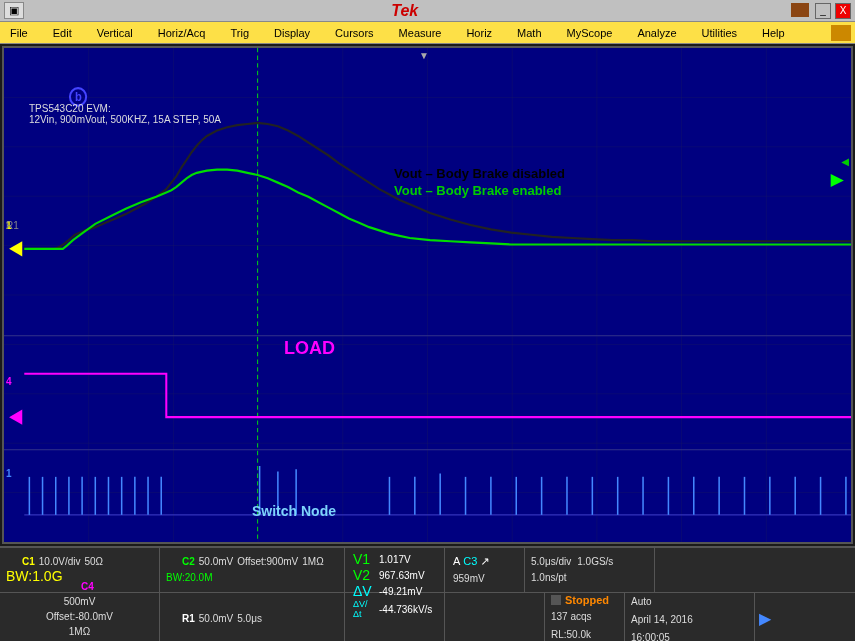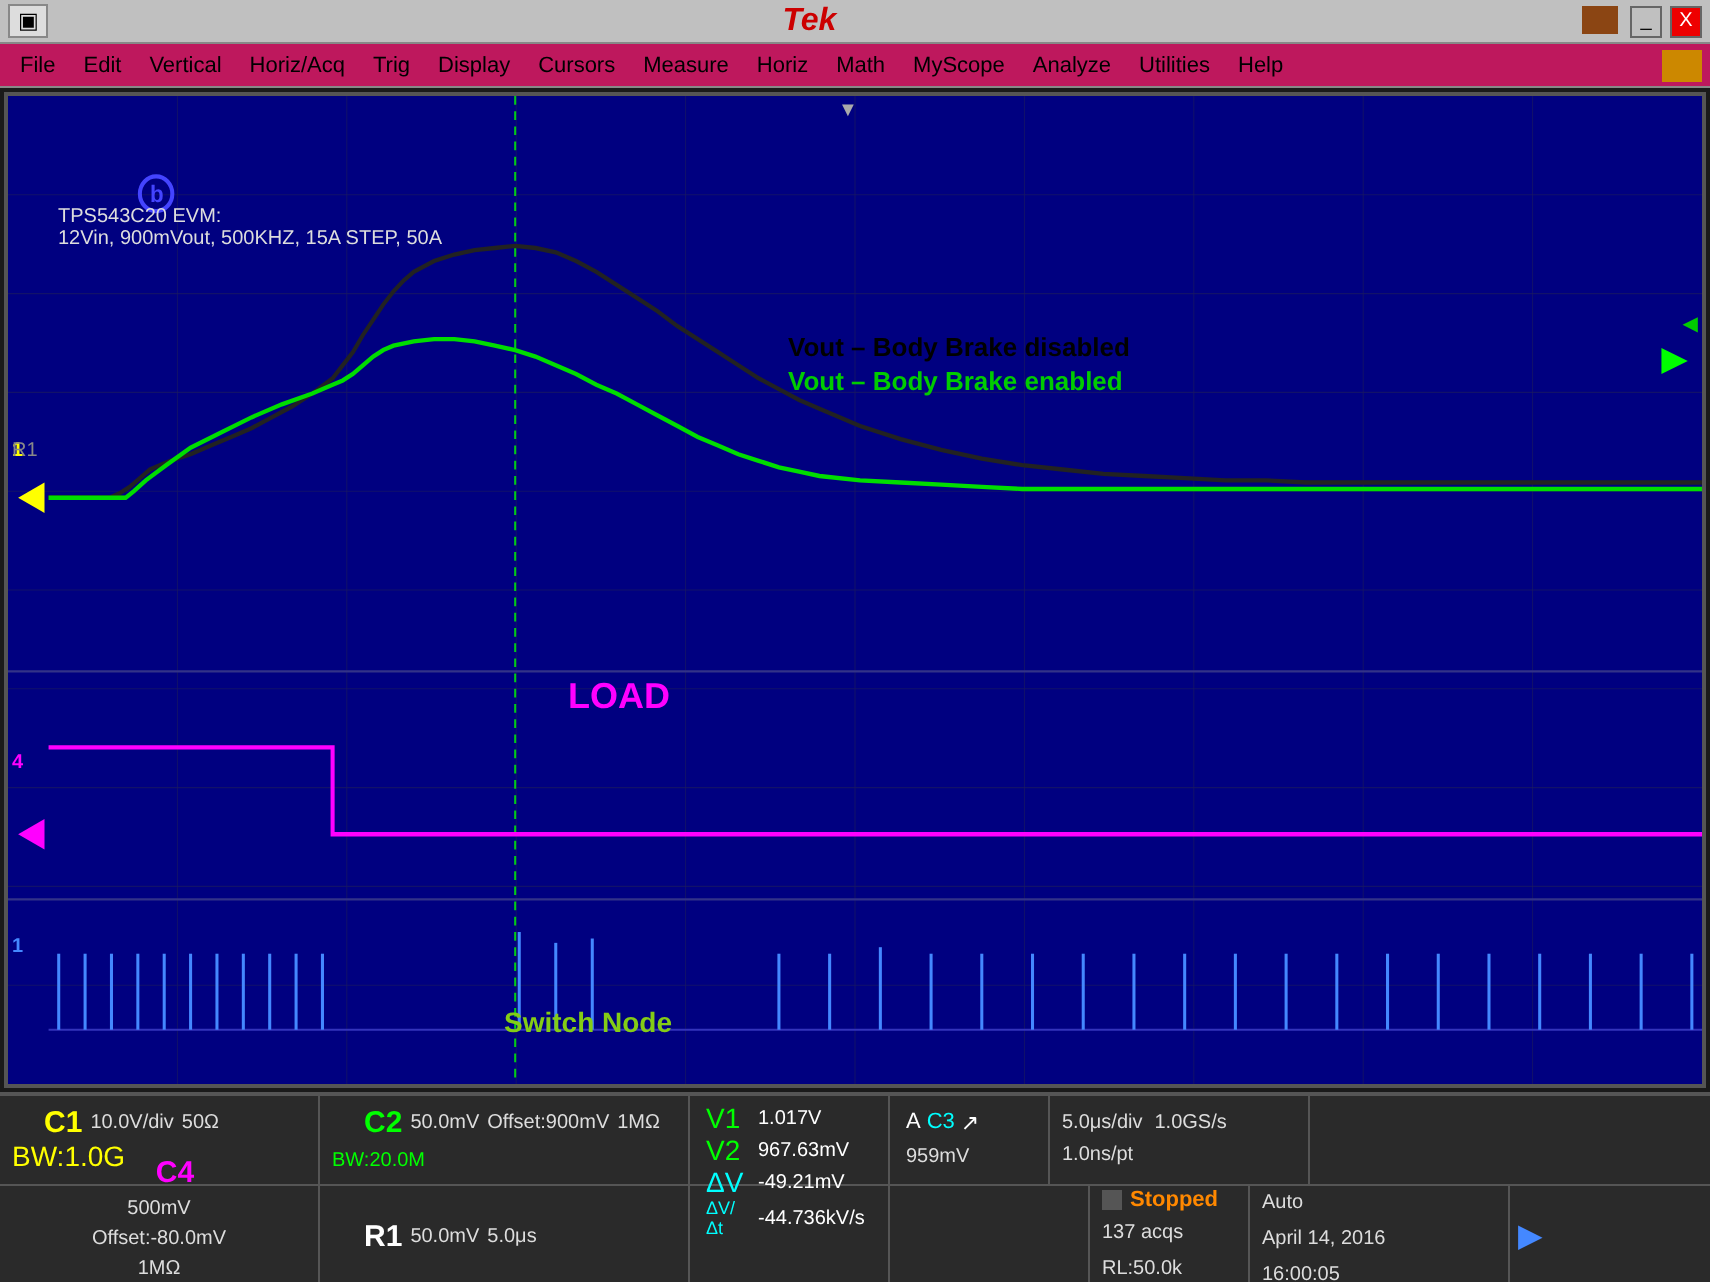--- a/index.html
+++ b/index.html
@@ -21,27 +21,27 @@
       background: #c0c0c0;
       border: 1px solid #666;
       font-size: 10px;
       display: flex; align-items: center; justify-content: center;
       cursor: pointer;
     }
     .title-btn.close { background: #e00; color: #fff; }
     
     
     .menu-bar {
-      background: #be185d;
+      background: #fde047;
       height: 22px;
       display: flex;
       align-items: center;
       padding: 0 4px;
       border-bottom: 1px solid #888;
-      gap: 2px;
+      gap: 13px;
     }
     .menu-item {
       font-size: 11px;
       color: #000;
       padding: 2px 6px;
       cursor: pointer;
     }
     
     
     .scope-area {
@@ -82,21 +82,21 @@
     
     .status-section {
       border-right: 1px solid #555;
       padding: 3px 6px;
       display: flex;
       flex-direction: column;
       justify-content: center;
     }
     
     .ch-label {
-      font-size: 15px;
+      font-size: 10px;
       font-weight: bold;
       padding-left: 16px;
     }
     .ch1-color { color: #ffff00; }
     .ch2-color { color: #00ff00; }
     .ch4-color { color: #ff00ff; }
     .ch-r-color { color: #ffffff; }
     
     .status-text {
       font-size: 10px;
@@ -426,21 +426,21 @@
     <div style="position:absolute; top:55px; left:25px; color:#ddd; font-size:10px; pointer-events:none;">
       <div>TPS543C20 EVM:</div>
       <div>12Vin, 900mVout, 500KHZ, 15A STEP, 50A</div>
     </div>
 
     <div style="position:absolute; top:118px; left:390px; color:#000; font-size:13px; font-weight:bold; pointer-events:none; background:transparent;">Vout – Body Brake disabled</div>
     <div style="position:absolute; top:135px; left:390px; color:#00cc00; font-size:13px; font-weight:bold; pointer-events:none;">Vout – Body Brake enabled</div>
 
     <div style="position:absolute; top:290px; left:280px; color:#ff00ff; font-size:18px; font-weight:bold; pointer-events:none;">LOAD</div>
 
-    <div style="position:absolute; top:455px; left:248px; color:#84cc16; font-size:14px; font-weight:bold; pointer-events:none;">Switch Node</div>
+    <div style="position:absolute; top:455px; left:248px; color:#7dd3fc; font-size:14px; font-weight:bold; pointer-events:none;">Switch Node</div>
 
     <div style="position:absolute; top:172px; left:2px; color:#ffff00; font-size:10px; font-weight:bold; pointer-events:none;">1</div>
     <div style="position:absolute; top:328px; left:2px; color:#ff00ff; font-size:10px; font-weight:bold; pointer-events:none;">4</div>
     <div style="position:absolute; top:420px; left:2px; color:#4488ff; font-size:10px; font-weight:bold; pointer-events:none;">1</div>
 
     <div style="position:absolute; top:108px; right:2px; color:#00cc00; font-size:10px; pointer-events:none;">◀</div>
 
     <div style="position:absolute; top:2px; left:49%; color:#aaa; font-size:10px; pointer-events:none;">▼</div>
 
     <div style="position:absolute; top:172px; left:2px; color:#888; font-size:10px; pointer-events:none;">R1</div>

